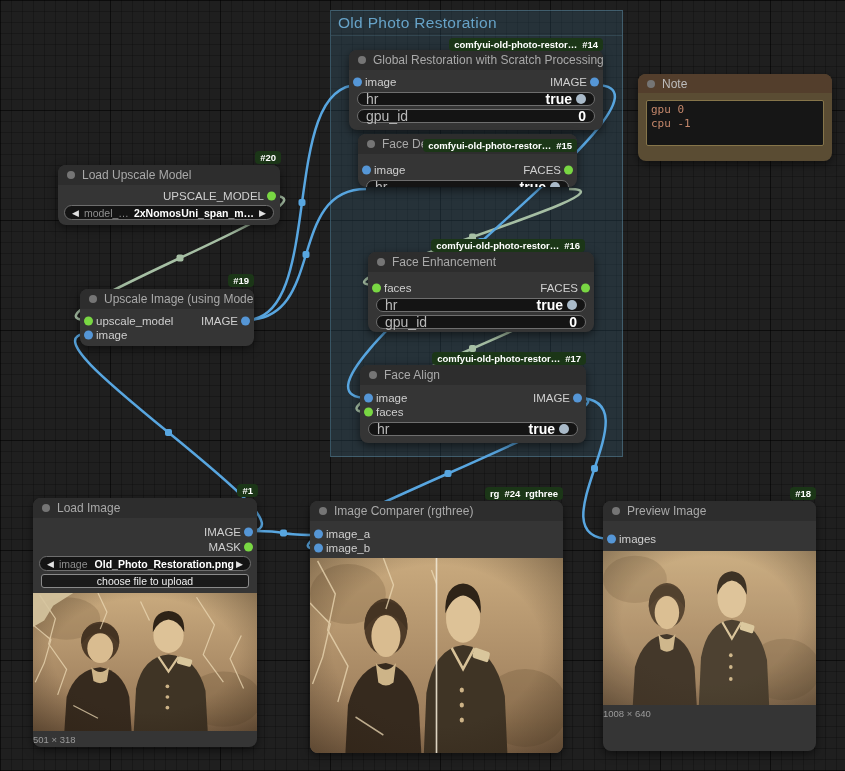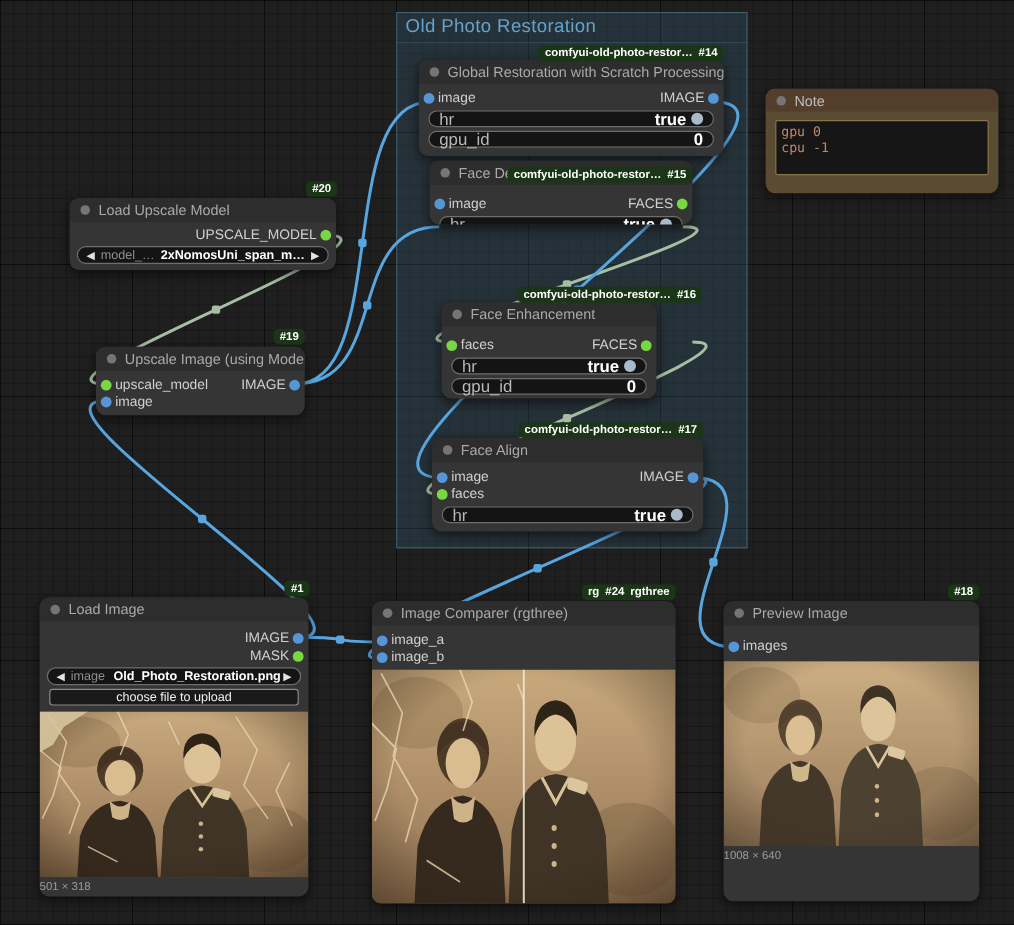--- a/index.html
+++ b/index.html
@@ -175,21 +175,21 @@
           <span>true</span>
           <span class="knob"></span>
         </span>
     </div>
   </div>
   <div class="badge" style="right:268px;top:139px;">
     <span>comfyui-old-photo-restor…</span>
       <span>#15</span>
   </div>
 
-  <div class="node" style="left:368px;top:252px;width:179px;height:80px;">
+  <div class="node" style="left:368px;top:252px;width:226px;height:80px;">
     <div class="n-title">
       <span class="t-dot"></span>
       <span>Face Enhancement</span>
     </div>
     <div class="slot-row" style="margin-top:8px;">
       <span class="sdot in green"></span>
       <span>faces</span>
       <span>FACES</span>
       <span class="sdot out green"></span>
     </div>

